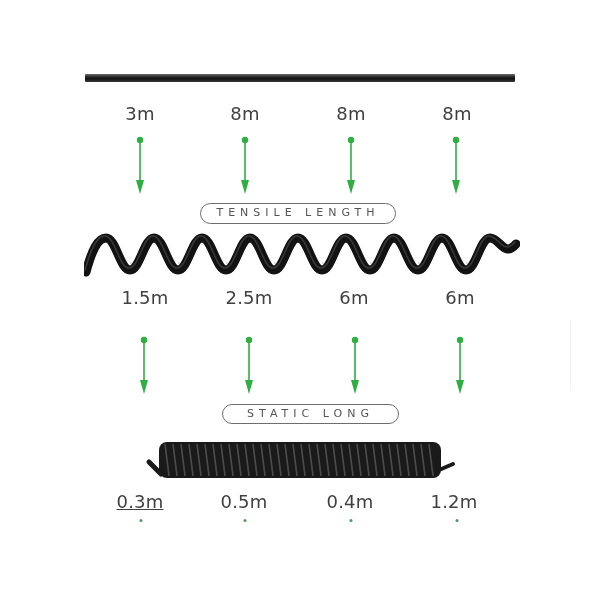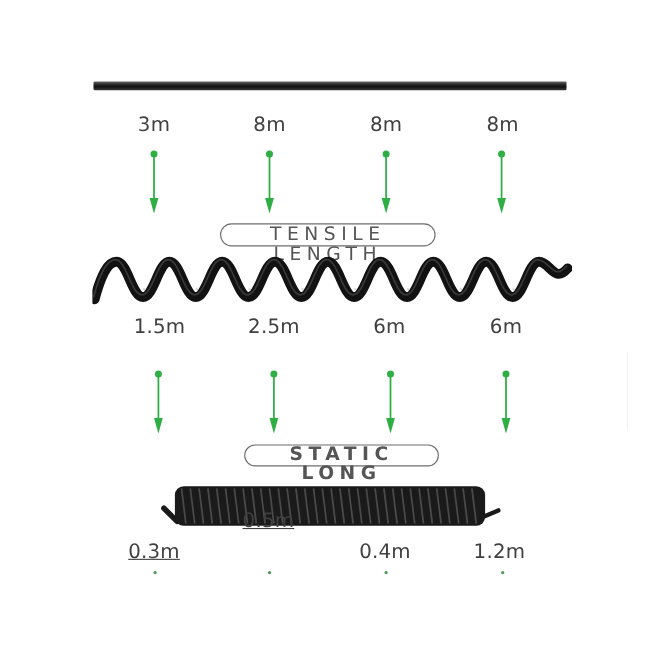--- a/index.html
+++ b/index.html
@@ -4,21 +4,21 @@
 <style>
   html, body { margin:0; padding:0; background:#ffffff; }
   body { width:600px; height:600px; position:relative; overflow:hidden;
          font-family:"DejaVu Sans", sans-serif; color:#222; }
   .abs { position:absolute; }
   .cable-straight { left:85px; top:74px; width:430px; height:8px;
     background:linear-gradient(#6a6a6a 0%, #2a2a2a 35%, #111 60%, #3a3a3a 100%); border-radius:1px; }
   .label { position:absolute; font-size:18px; color:#404040; transform:translateX(-50%); white-space:nowrap; letter-spacing:0.2px; }
   .arrow { position:absolute; width:12px; transform:translateX(-50%); }
   .pill { position:absolute; border:1.5px solid #6d6d6d; border-radius:12px; color:#555;
-    font-size:17px; letter-spacing:5px; text-align:center; box-sizing:border-box; background:#fff; }
+    font-size:11px; letter-spacing:5px; text-align:center; box-sizing:border-box; background:#fff; }
   .dot { position:absolute; width:3px; height:3px; border-radius:50%; background:#4c9a5a; transform:translateX(-50%); }
   .faint-line { position:absolute; left:570px; top:320px; width:1px; height:70px; background:#f3f3f3; }
 </style>
 </head>
 <body>
 
 <div class="abs cable-straight"></div>
 
 <div class="label" style="left:140px; top:103px;">3m</div>
 <div class="label" style="left:245px; top:103px;">8m</div>
@@ -82,21 +82,21 @@
   <circle cx="6" cy="4" r="3.2" fill="#2fae44"></circle>
     <line x1="6" y1="4" x2="6" y2="48" stroke="#2fae44" stroke-width="1.6"></line>
     <polygon points="2,44 10,44 6,58" fill="#2fae44"></polygon>
 </svg>
 <svg class="arrow" style="left:460px; top:336px; height:60px;" viewBox="0 0 12 60">
   <circle cx="6" cy="4" r="3.2" fill="#2fae44"></circle>
     <line x1="6" y1="4" x2="6" y2="48" stroke="#2fae44" stroke-width="1.6"></line>
     <polygon points="2,44 10,44 6,58" fill="#2fae44"></polygon>
 </svg>
 
-<div class="pill" style="left:222px; top:404px; width:177px; height:20px; line-height:17px;font-weight:bold;">STATIC LONG</div>
+<div class="pill" style="left:222px; top:404px; width:177px; height:20px; line-height:17px;">STATIC LONG</div>
 
 <svg class="abs" style="left:145px; top:436px;" width="312" height="50" viewBox="0 0 312 50">
   <rect x="14" y="6" width="282" height="36" rx="8" fill="#1a1a1a"></rect>
   <g stroke="#4a4a4a" stroke-width="1.6">
     <line x1="20" y1="8" x2="24" y2="40"></line>
       <line x1="28" y1="8" x2="32" y2="40"></line>
       <line x1="36" y1="8" x2="40" y2="40"></line>
     <line x1="44" y1="8" x2="48" y2="40"></line>
       <line x1="52" y1="8" x2="56" y2="40"></line>
       <line x1="60" y1="8" x2="64" y2="40"></line>
@@ -127,21 +127,21 @@
     <line x1="260" y1="8" x2="264" y2="40"></line>
       <line x1="268" y1="8" x2="272" y2="40"></line>
       <line x1="276" y1="8" x2="280" y2="40"></line>
     <line x1="284" y1="8" x2="288" y2="40"></line>
   </g>
   <path d="M16,38 L4,26" stroke="#1a1a1a" stroke-width="5" stroke-linecap="round"></path>
   <path d="M294,34 L308,28" stroke="#1a1a1a" stroke-width="4" stroke-linecap="round"></path>
 </svg>
 
 <div class="label" style="left:140px; top:491px;text-decoration:underline;">0.3m</div>
-<div class="label" style="left:244px; top:463px;text-decoration:underline;">0.5m</div>
+<div class="label" style="left:244px; top:491px;">0.5m</div>
 <div class="label" style="left:350px; top:491px;">0.4m</div>
 <div class="label" style="left:454px; top:491px;">1.2m</div>
 
 <div class="dot" style="left:141px; top:519px;"></div>
 <div class="dot" style="left:245px; top:519px;"></div>
 <div class="dot" style="left:351px; top:519px;"></div>
 <div class="dot" style="left:457px; top:519px;"></div>
 
 <div class="faint-line"></div>
 

